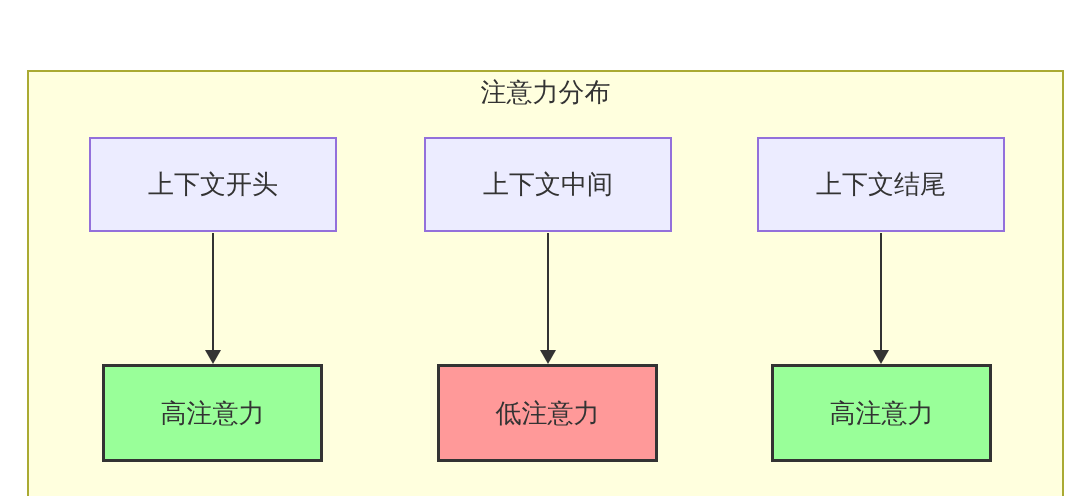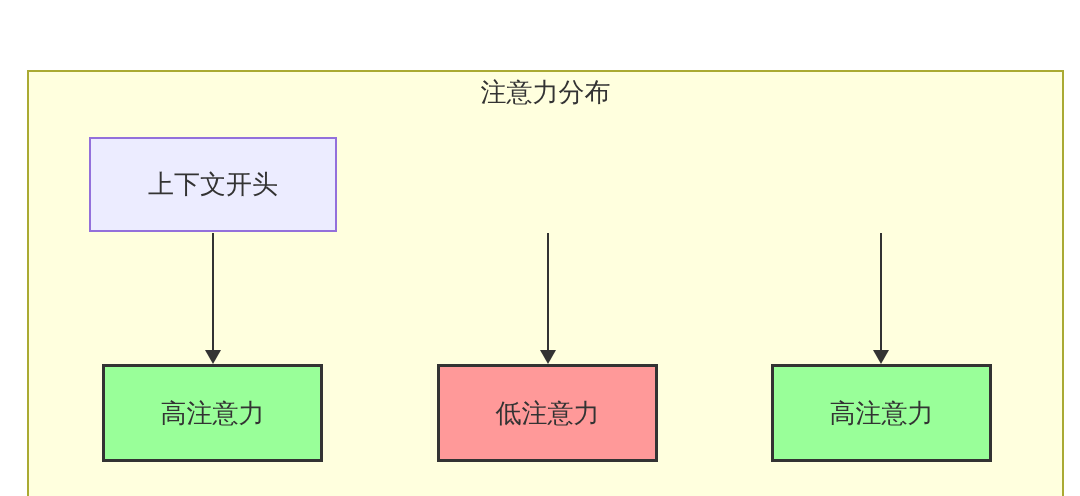--- a/index.html
+++ b/index.html
@@ -86,30 +86,36 @@
     <div class="edge" style="left:175px">
       <svg width="18" height="131" viewBox="0 0 18 131">
         <line x1="9" y1="0" x2="9" y2="119" stroke="#333333" stroke-width="2"></line>
         <polygon points="1,117 17,117 9,131" fill="#333333"></polygon>
       </svg>
     </div>
     <div class="node attn-node" style="left:73px" data-level="high">
       <span>高注意力</span>
     </div>
 
+    <div class="node ctx-node" style="left:395px">
+      <span>上下文中间</span>
+    </div>
     <div class="edge" style="left:510px">
       <svg width="18" height="131" viewBox="0 0 18 131">
         <line x1="9" y1="0" x2="9" y2="119" stroke="#333333" stroke-width="2"></line>
         <polygon points="1,117 17,117 9,131" fill="#333333"></polygon>
       </svg>
     </div>
     <div class="node attn-node" style="left:408px" data-level="low">
       <span>低注意力</span>
     </div>
 
+    <div class="node ctx-node" style="left:728px">
+      <span>上下文结尾</span>
+    </div>
     <div class="edge" style="left:843px">
       <svg width="18" height="131" viewBox="0 0 18 131">
         <line x1="9" y1="0" x2="9" y2="119" stroke="#333333" stroke-width="2"></line>
         <polygon points="1,117 17,117 9,131" fill="#333333"></polygon>
       </svg>
     </div>
     <div class="node attn-node" style="left:742px" data-level="high">
       <span>高注意力</span>
     </div>
 

